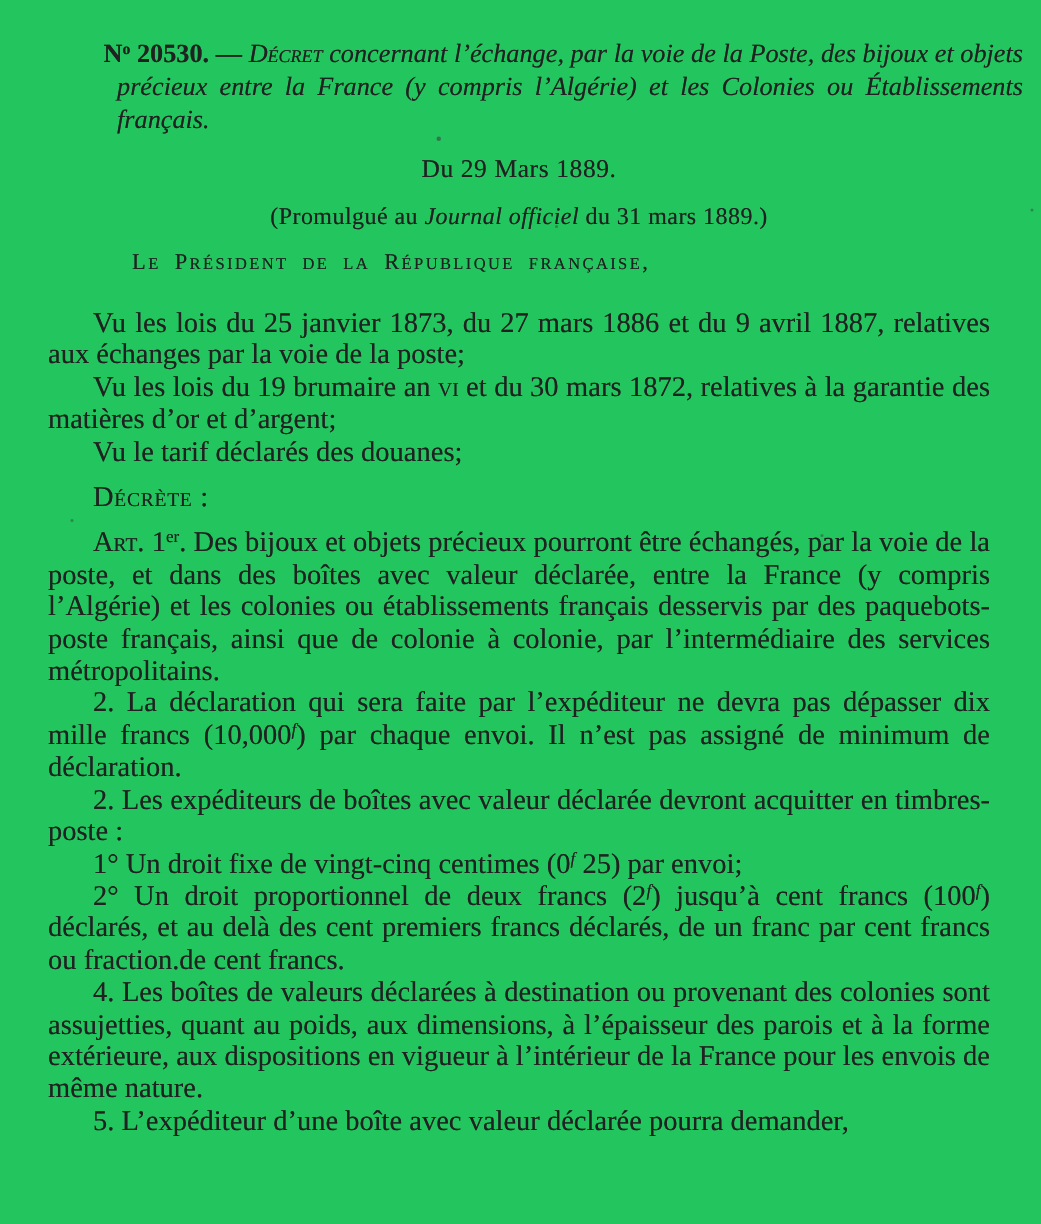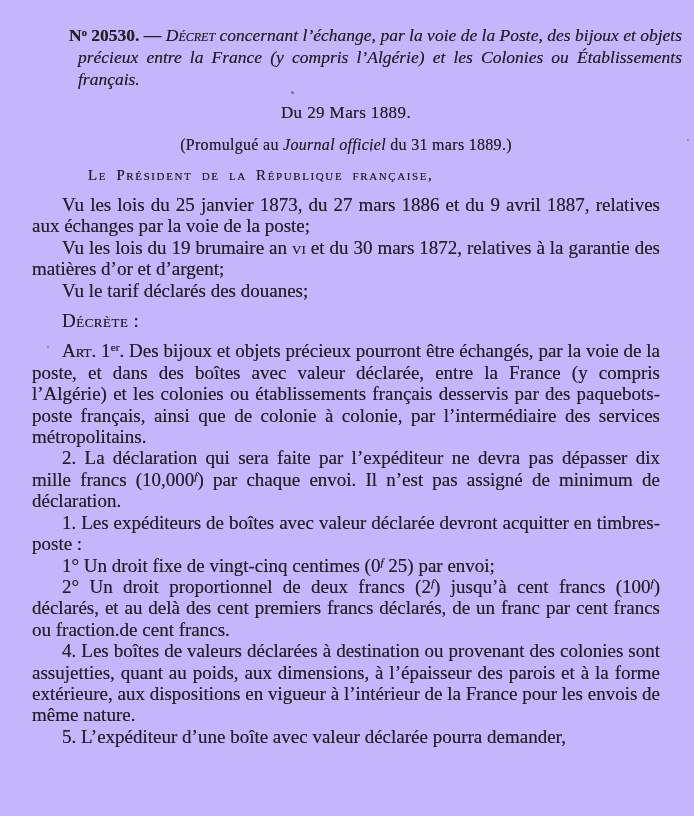--- a/index.html
+++ b/index.html
@@ -1,20 +1,20 @@
 <!DOCTYPE html>
 <html lang="fr"><head>
 <meta charset="utf-8">
 <style>
   html,body{margin:0;padding:0;background:#e8e8e8;}
   .page{
     position:relative;
     width:694px;height:816px;
     margin:0 auto;
-    background:#c4b5fd;
+    background:#22c55e;
     color:#212121;
     font-family:"Liberation Serif","DejaVu Serif",serif;
     overflow:hidden;
     text-shadow:0 0 0.35px rgba(20,20,20,.55);
   }
   .textcol{
     position:absolute;
     left:32px;top:0;
     width:650px;
     padding-top:24px;
@@ -50,21 +50,21 @@
     letter-spacing:1.6px;
     word-spacing:4px;
   }
   .para{
     margin-right:22px;
     font-size:19px;
     line-height:21.4px;
     text-indent:30px;
     text-align:justify;
   }
-  .first{margin-top:10px;}
+  .first{margin-top:21px;}
   .sur{margin-top:4px;}
   .formula{margin-top:9px;margin-bottom:9px;letter-spacing:.5px;}
   
   .b{font-weight:bold;}
   .it{font-style:italic;}
   .sc{font-variant:small-caps;}
   .sup{font-size:60%;vertical-align:.5em;line-height:0;}
   
   .speck{
     position:absolute;
@@ -93,21 +93,21 @@
 
     <p class="para"><span>Vu le tarif déclarés des douanes;</span></p>
 
 
     <p class="para formula"><span class="sc">Décrète</span><span> :</span></p>
 
     <p class="para"><span class="sc">Art.</span><span> 1</span><span class="sup">er</span><span>. Des bijoux et objets précieux pourront être échangés, par la voie de la poste, et dans des boîtes avec valeur déclarée, entre la France (y compris l’Algérie) et les colonies ou établissements français desservis par des paquebots-poste français, ainsi que de colonie à colonie, par l’intermédiaire des services métropolitains.</span></p>
 
     <p class="para"><span>2. La déclaration qui sera faite par l’expéditeur ne devra pas dépasser dix mille francs (10,000</span><span class="sup it">f</span><span>) par chaque envoi. Il n’est pas assigné de minimum de déclaration.</span></p>
 
-    <p class="para"><span>1. Les expéditeurs de boîtes avec valeur déclarée devront acquitter en timbres-poste :</span></p>
+    <p class="para"><span>2. Les expéditeurs de boîtes avec valeur déclarée devront acquitter en timbres-poste :</span></p>
 
     <p class="para"><span>1° Un droit fixe de vingt-cinq centimes (0</span><span class="sup it">f</span><span> 25) par envoi;</span></p>
 
     <p class="para"><span>2° Un droit proportionnel de deux francs (2</span><span class="sup it">f</span><span>) jusqu’à cent francs (100</span><span class="sup it">f</span><span>) déclarés, et au delà des cent premiers francs déclarés, de un franc par cent francs ou fraction.de cent francs.</span></p>
 
     <p class="para"><span>4. Les boîtes de valeurs déclarées à destination ou provenant des colonies sont assujetties, quant au poids, aux dimensions, à l’épaisseur des parois et à la forme extérieure, aux dispositions en vigueur à l’intérieur de la France pour les envois de même nature.</span></p>
 
     <p class="para"><span>5. L’expéditeur d’une boîte avec valeur déclarée pourra demander,</span></p>
   </div>
 

